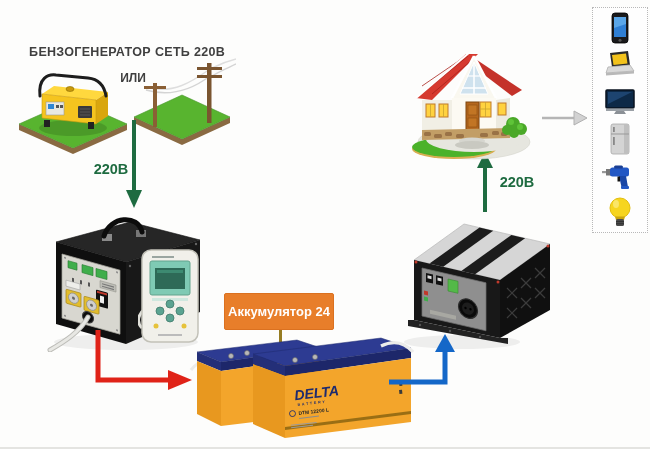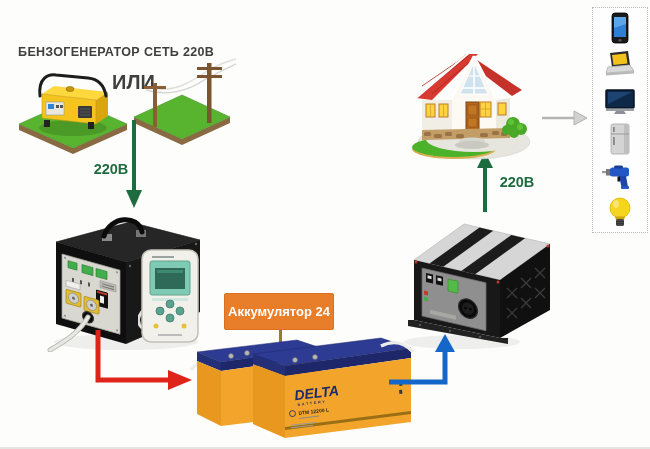--- a/index.html
+++ b/index.html
@@ -2,22 +2,22 @@
 <html><head>
 <meta charset="utf-8">
 <style>
   html,body{margin:0;padding:0;}
   .canvas{
     position:relative;width:650px;height:449px;overflow:hidden;
     background:#fdfdfc;font-family:"Liberation Sans",sans-serif;
   }
   .abs{position:absolute;}
   .lbl{color:#3f3f3f;font-weight:700;white-space:nowrap;}
-  .lbl-src{font-size:12.5px;letter-spacing:.3px;text-align:center;}
-  .lbl-or{font-size:20px;text-align:right;}
+  .lbl-src{font-size:12.5px;letter-spacing:.3px;text-align:center;margin-left:11px;}
+  .lbl-or{font-size:12px;text-align:center;}
   .lbl-volt{font-size:14.5px;color:#1e6b40;text-align:center;}
   .badge{
     background:#e87e2a;border:1px solid #db7120;border-radius:2px;
     color:#fff;font-weight:700;font-size:13px;line-height:35px;
     text-align:center;box-sizing:border-box;
   }
   .badge-line{background:#967c22;}
   .appliance-panel{
     border:1px dotted #b8b8b8;box-sizing:border-box;
     display:flex;flex-direction:column;align-items:center;

